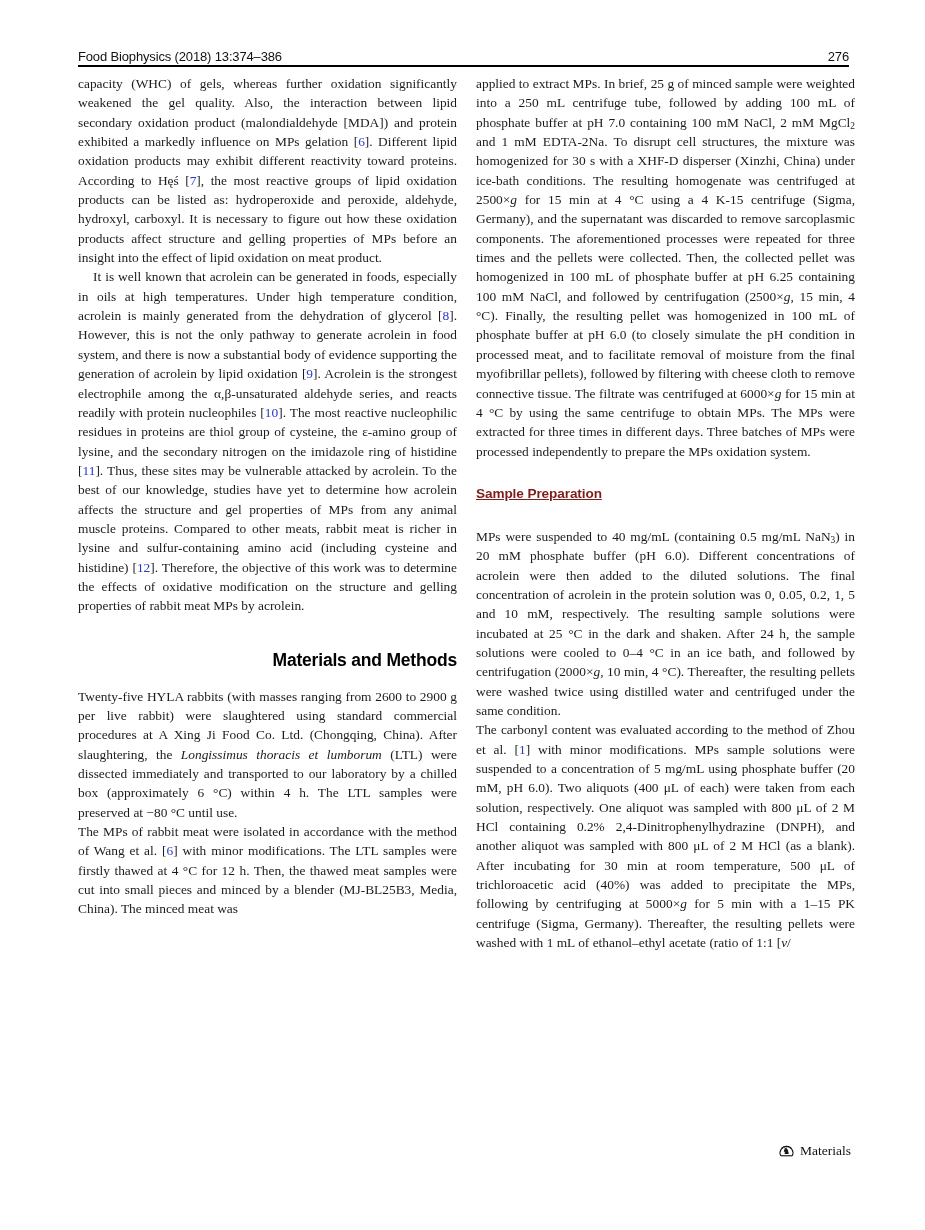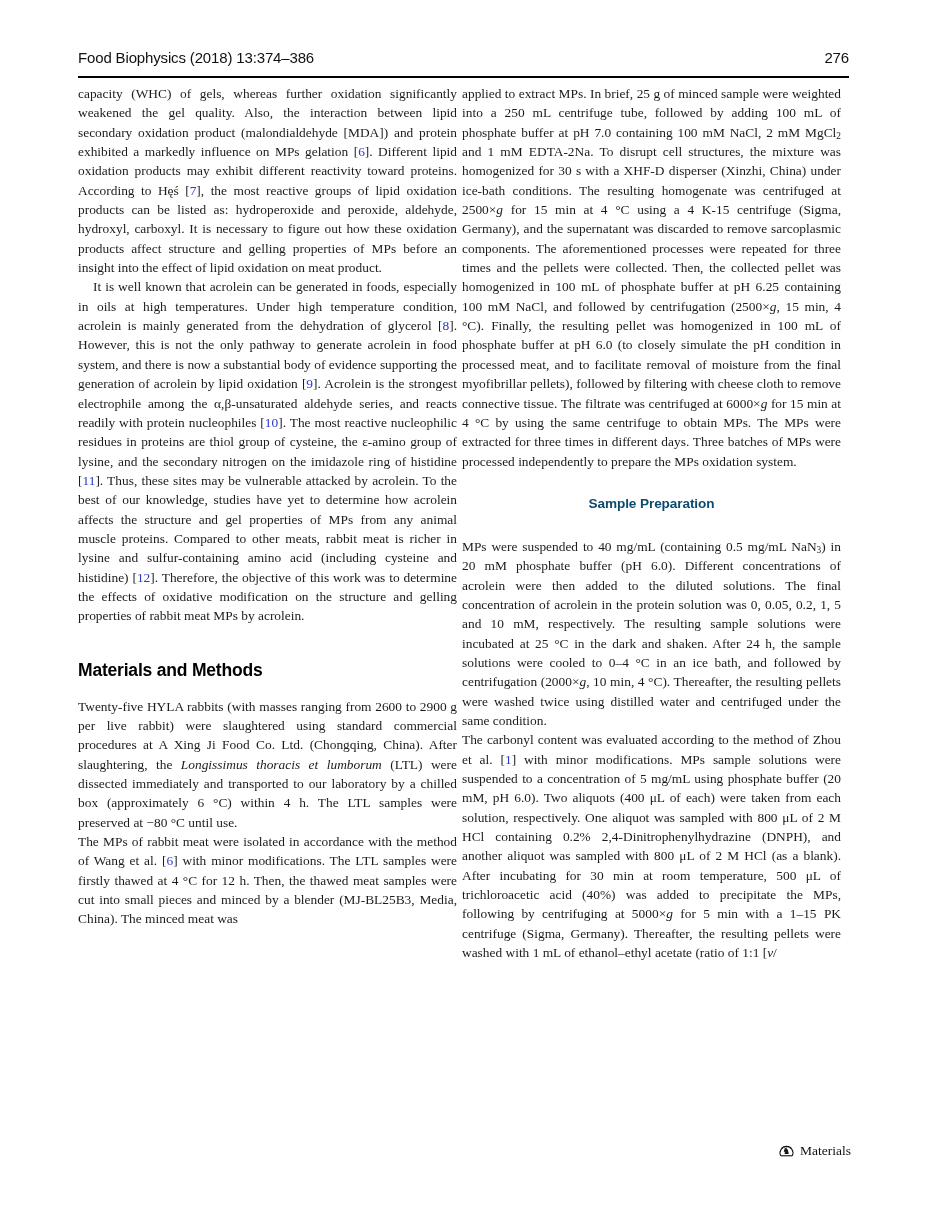--- a/index.html
+++ b/index.html
@@ -3,42 +3,42 @@
 <meta charset="utf-8">
 <style>
   html,body{margin:0;padding:0;background:#ffffff;}
   .page{
     position:relative;width:925px;height:1230px;background:#ffffff;
     font-family:"Liberation Serif",serif;color:#1b1b1b;overflow:hidden;
   }
   .header{
     position:absolute;left:78px;top:49px;width:771px;
     display:flex;justify-content:space-between;align-items:flex-end;
-    font-family:"Liberation Sans",sans-serif;font-size:15px;
+    font-family:"Liberation Sans",sans-serif;font-size:13px;
     letter-spacing:-0.15px;color:#111;
-    padding-bottom:10px;border-bottom:2.5px solid #000;
+    padding-bottom:1px;border-bottom:2.5px solid #000;
   }
   .columns{
-    position:absolute;left:78px;top:84px;display:flex;gap:5px;
+    position:absolute;left:78px;top:74px;display:flex;gap:19px;
   }
   .col{
     width:379px;font-size:13.4px;line-height:19.35px;
     text-align:justify;hyphens:none;
   }
   .para{margin:0;}
   .para.indent{text-indent:15px;}
   .h1{
     font-family:"Liberation Sans",sans-serif;font-weight:bold;
     font-size:17.5px;line-height:20px;letter-spacing:-0.2px;
-    margin:34px 0 17px;text-align:left;color:#000;
+    margin:34px 0 17px;text-align:right;color:#000;
   }
   .h2{
     font-family:"Liberation Sans",sans-serif;font-weight:bold;
     font-size:13.6px;line-height:15px;letter-spacing:-0.1px;
-    margin:25px 0 26px;text-align:center;color:#0c4a6e;
+    margin:25px 0 26px;text-align:left;color:#7f1d1d;text-decoration:underline;
   }
   .seg-ref{color:#2838c8;cursor:pointer;}
   .seg-i{font-style:italic;}
   sub.seg-sub{font-size:70%;line-height:0;position:relative;vertical-align:baseline;top:0.25em;}
   .footer{
     position:absolute;right:74px;top:1142px;
     display:flex;align-items:center;gap:5px;
     font-family:"Liberation Serif",serif;font-size:13.5px;color:#111;
   }
   .logo{display:inline-flex;align-items:center;}

